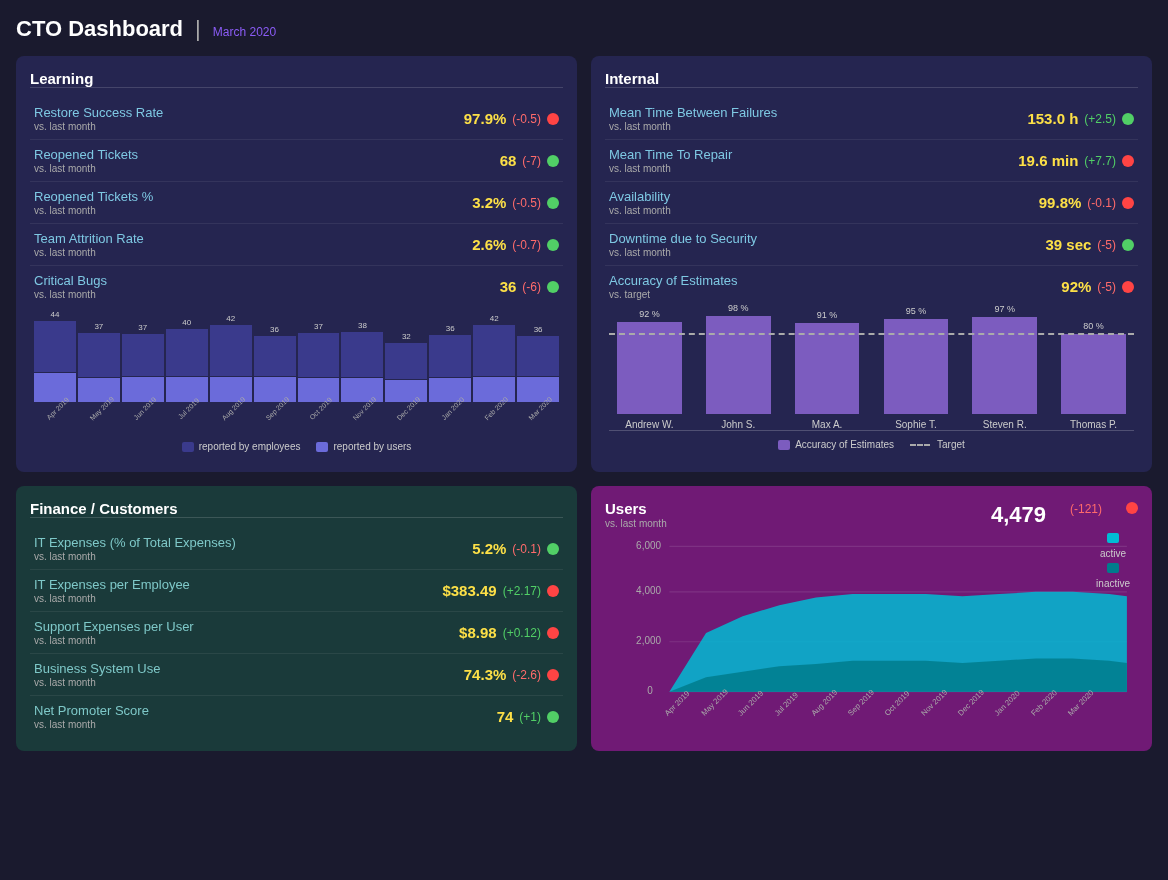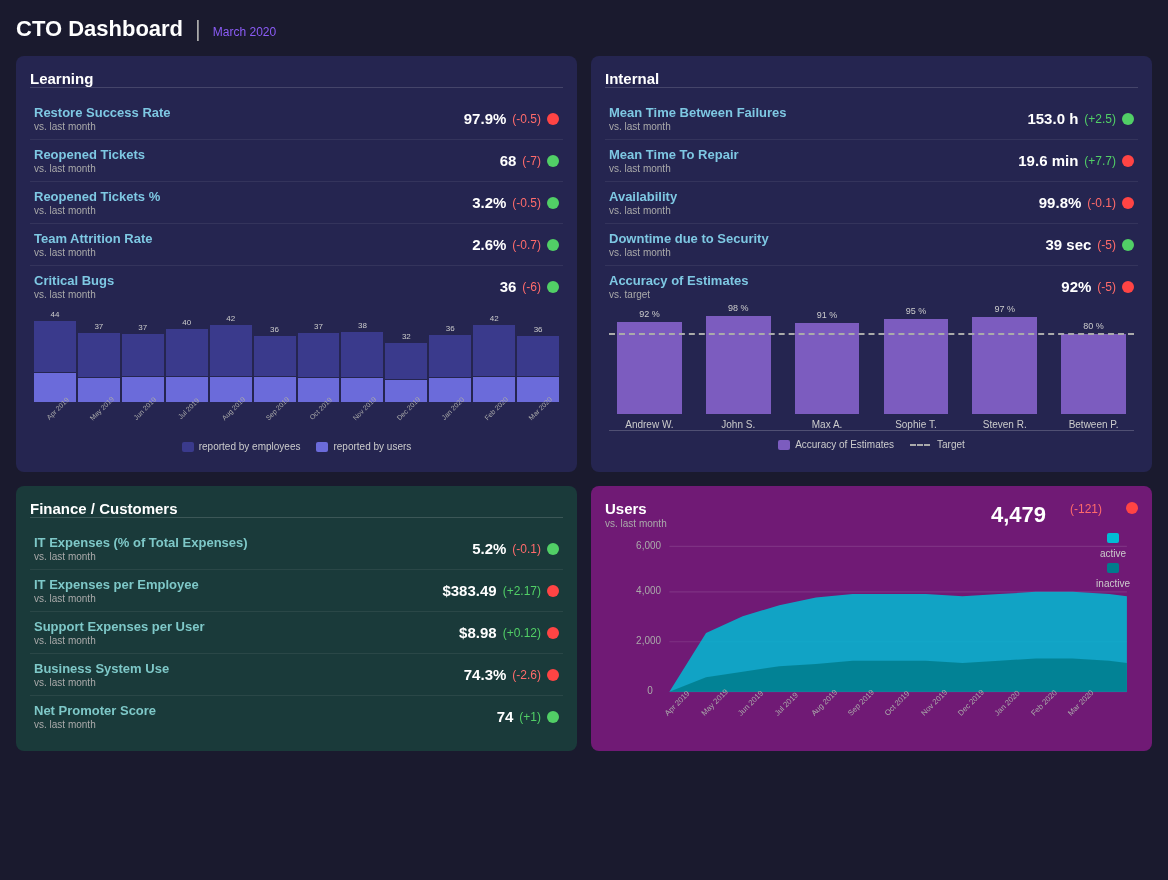--- a/index.html
+++ b/index.html
@@ -76,36 +76,36 @@
     }
     .metric-row:last-of-type {
       border-bottom: none;
     }
     .metric-label {
       flex: 1;
     }
     .metric-name {
       font-size: 13px;
       color: #7ec8e3;
-      font-weight: bold;
+      font-weight: normal;
     }
     .metric-sub {
       font-size: 10px;
       color: #aaa;
       margin-top: 1px;
     }
     .metric-value-group {
       display: flex;
       align-items: center;
       gap: 6px;
     }
     .metric-value {
       font-size: 15px;
       font-weight: bold;
-      color: #ffffff;
+      color: #fde047;
     }
     .metric-change {
       font-size: 12px;
     }
     .change-neg { color: #ff6b6b; }
     .change-pos { color: #51cf66; }
     .dot {
       width: 12px;
       height: 12px;
       border-radius: 50%;
@@ -535,21 +535,21 @@
       <div class="acc-bar-name">Sophie T.</div>
     </div>
           <div class="acc-bar-group">
       <div class="acc-bar-pct">97 %</div>
       <div class="acc-bar" style="height:97px;"></div>
       <div class="acc-bar-name">Steven R.</div>
     </div>
           <div class="acc-bar-group">
       <div class="acc-bar-pct">80 %</div>
       <div class="acc-bar" style="height:80px;"></div>
-      <div class="acc-bar-name">Between P.</div>
+      <div class="acc-bar-name">Thomas P.</div>
     </div>
         </div>
       <div class="acc-legend">
         <div class="legend-item">
           <div class="legend-box" style="background:#7c5cbf;"></div>
           <span>Accuracy of Estimates</span>
         </div>
         <div class="legend-item">
           <div style="width:20px;border-top:2px dashed #aaa;margin-right:2px;"></div>
           <span>Target</span>

